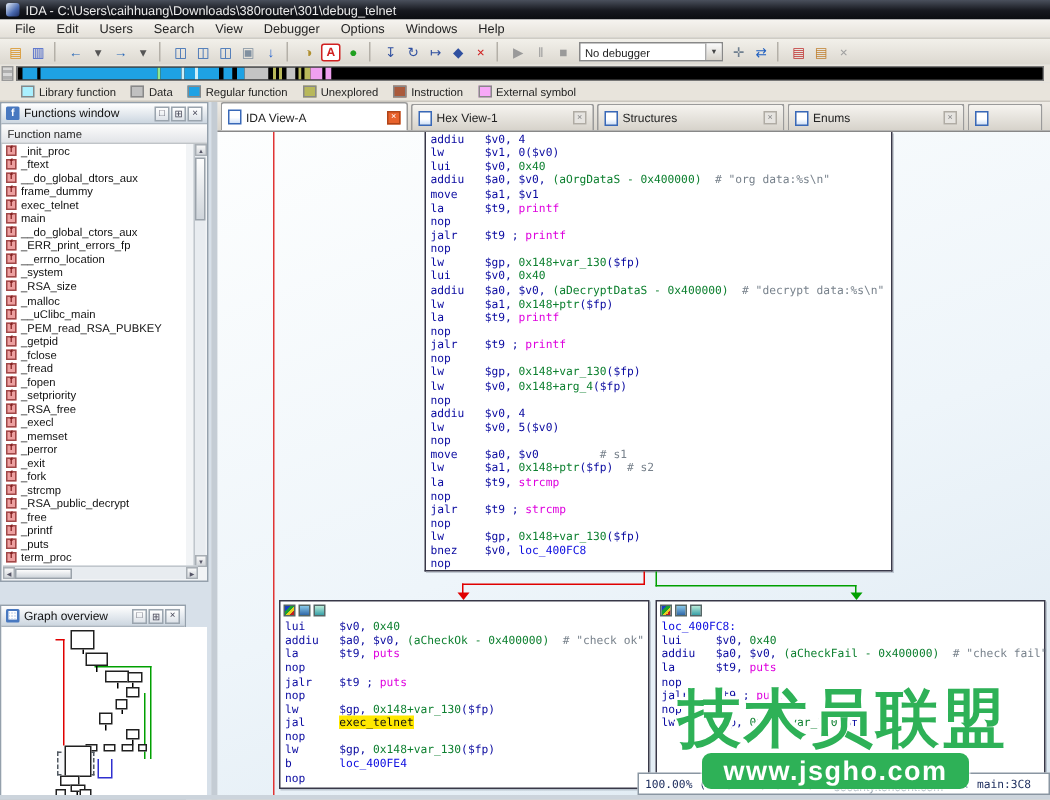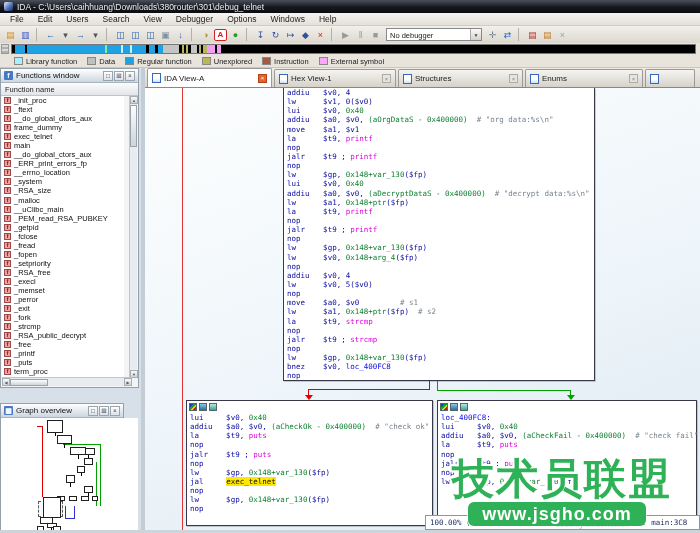--- a/index.html
+++ b/index.html
@@ -502,20 +502,21 @@
           <div class="asm-line"><span class="sb">lui     $v0, </span><span class="sg">0x40</span></div>
           <div class="asm-line"><span class="sb">addiu   $a0, $v0, </span><span class="sg">(aCheckOk - 0x400000)</span><span class="sc">  # "check ok"</span></div>
           <div class="asm-line"><span class="sb">la      $t9, </span><span class="sp">puts</span></div>
           <div class="asm-line"><span class="sb">nop</span></div>
           <div class="asm-line"><span class="sb">jalr    $t9 ; </span><span class="sp">puts</span></div>
           <div class="asm-line"><span class="sb">nop</span></div>
           <div class="asm-line"><span class="sb">lw      $gp, </span><span class="sg">0x148+var_130</span><span class="sb">($fp)</span></div>
           <div class="asm-line"><span class="sb">jal     </span><span class="sy">exec_telnet</span></div>
           <div class="asm-line"><span class="sb">nop</span></div>
           <div class="asm-line"><span class="sb">lw      $gp, </span><span class="sg">0x148+var_130</span><span class="sb">($fp)</span></div>
+          <div class="asm-line"><span class="sb">b       </span><span class="sl">loc_400FE4</span></div>
           <div class="asm-line"><span class="sb">nop</span></div>
         </div>
     </div>
 
     <div class="node" id="node-right" style="left:292px;top:312px;width:260px;height:128px">
       <div class="nhead">
         <span class="nico i1"></span>
         <span class="nico i2"></span>
         <span class="nico i3"></span>
       </div>

